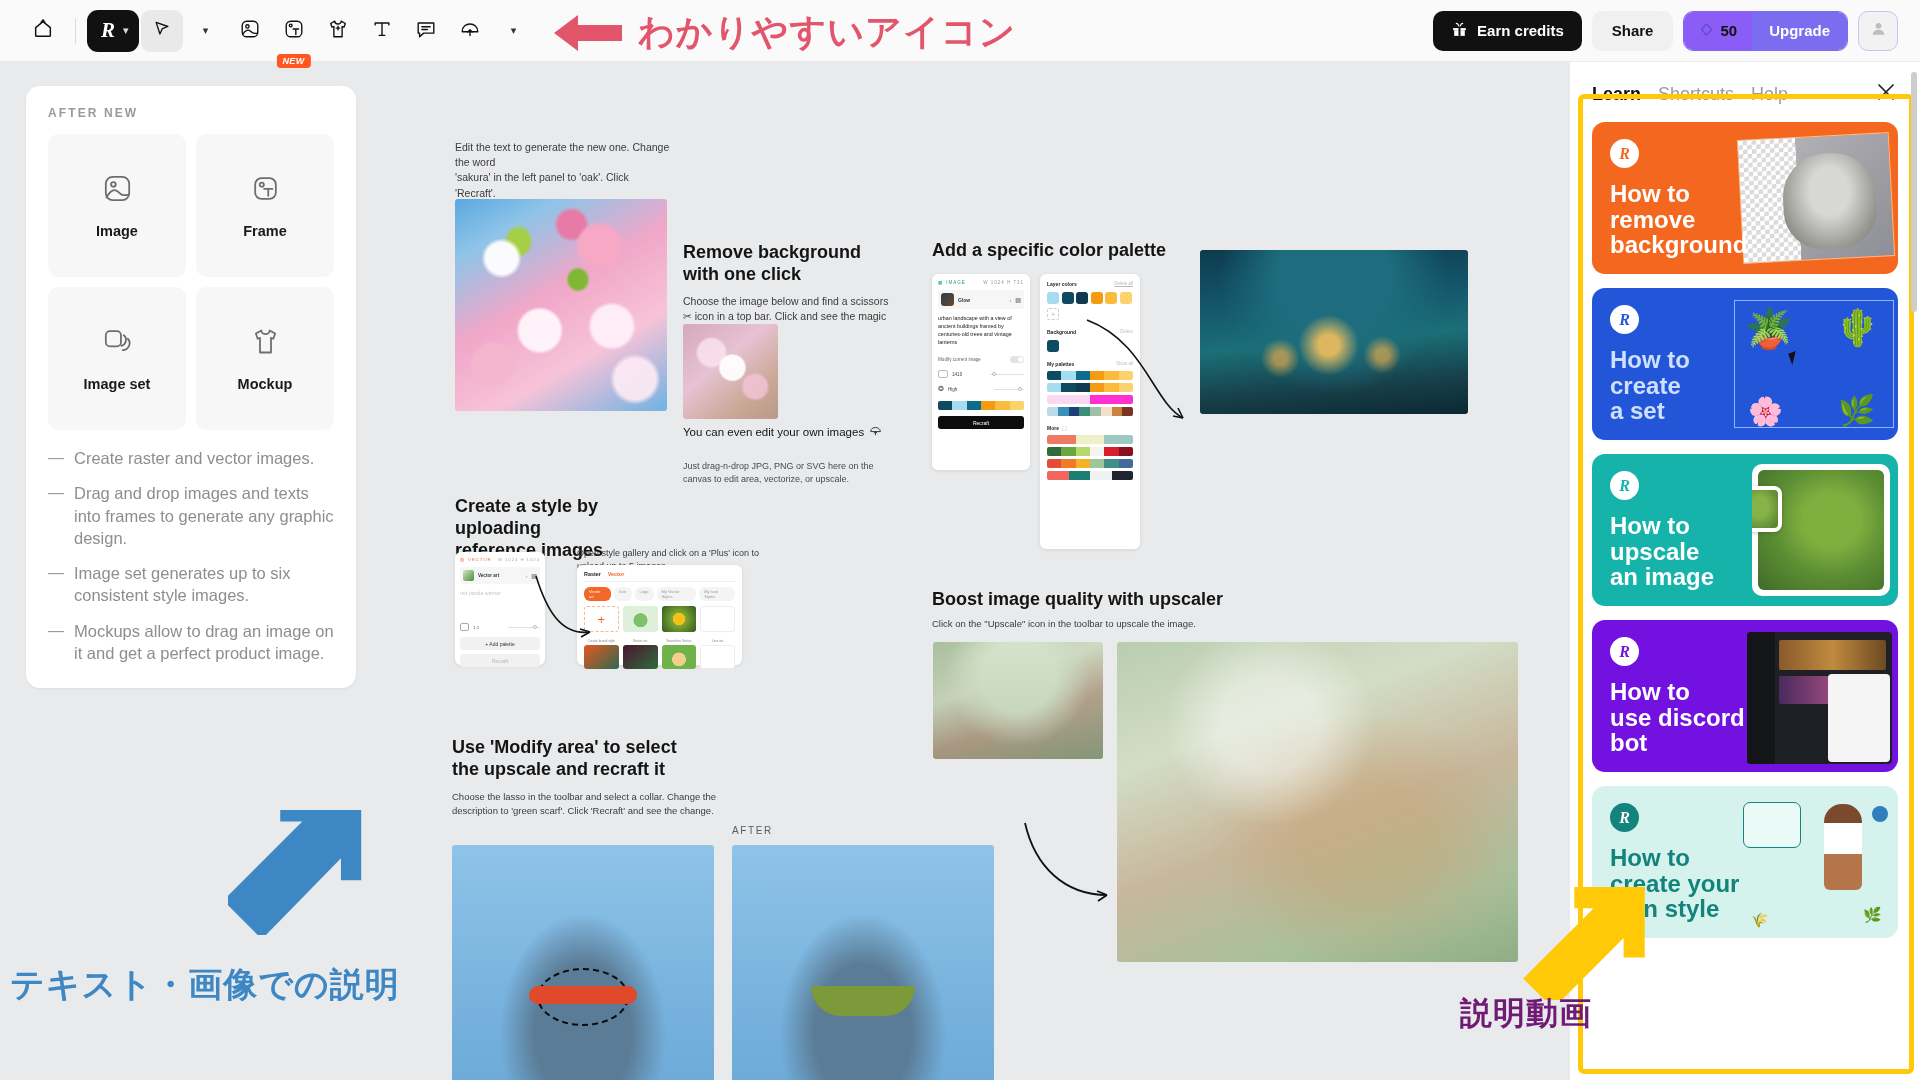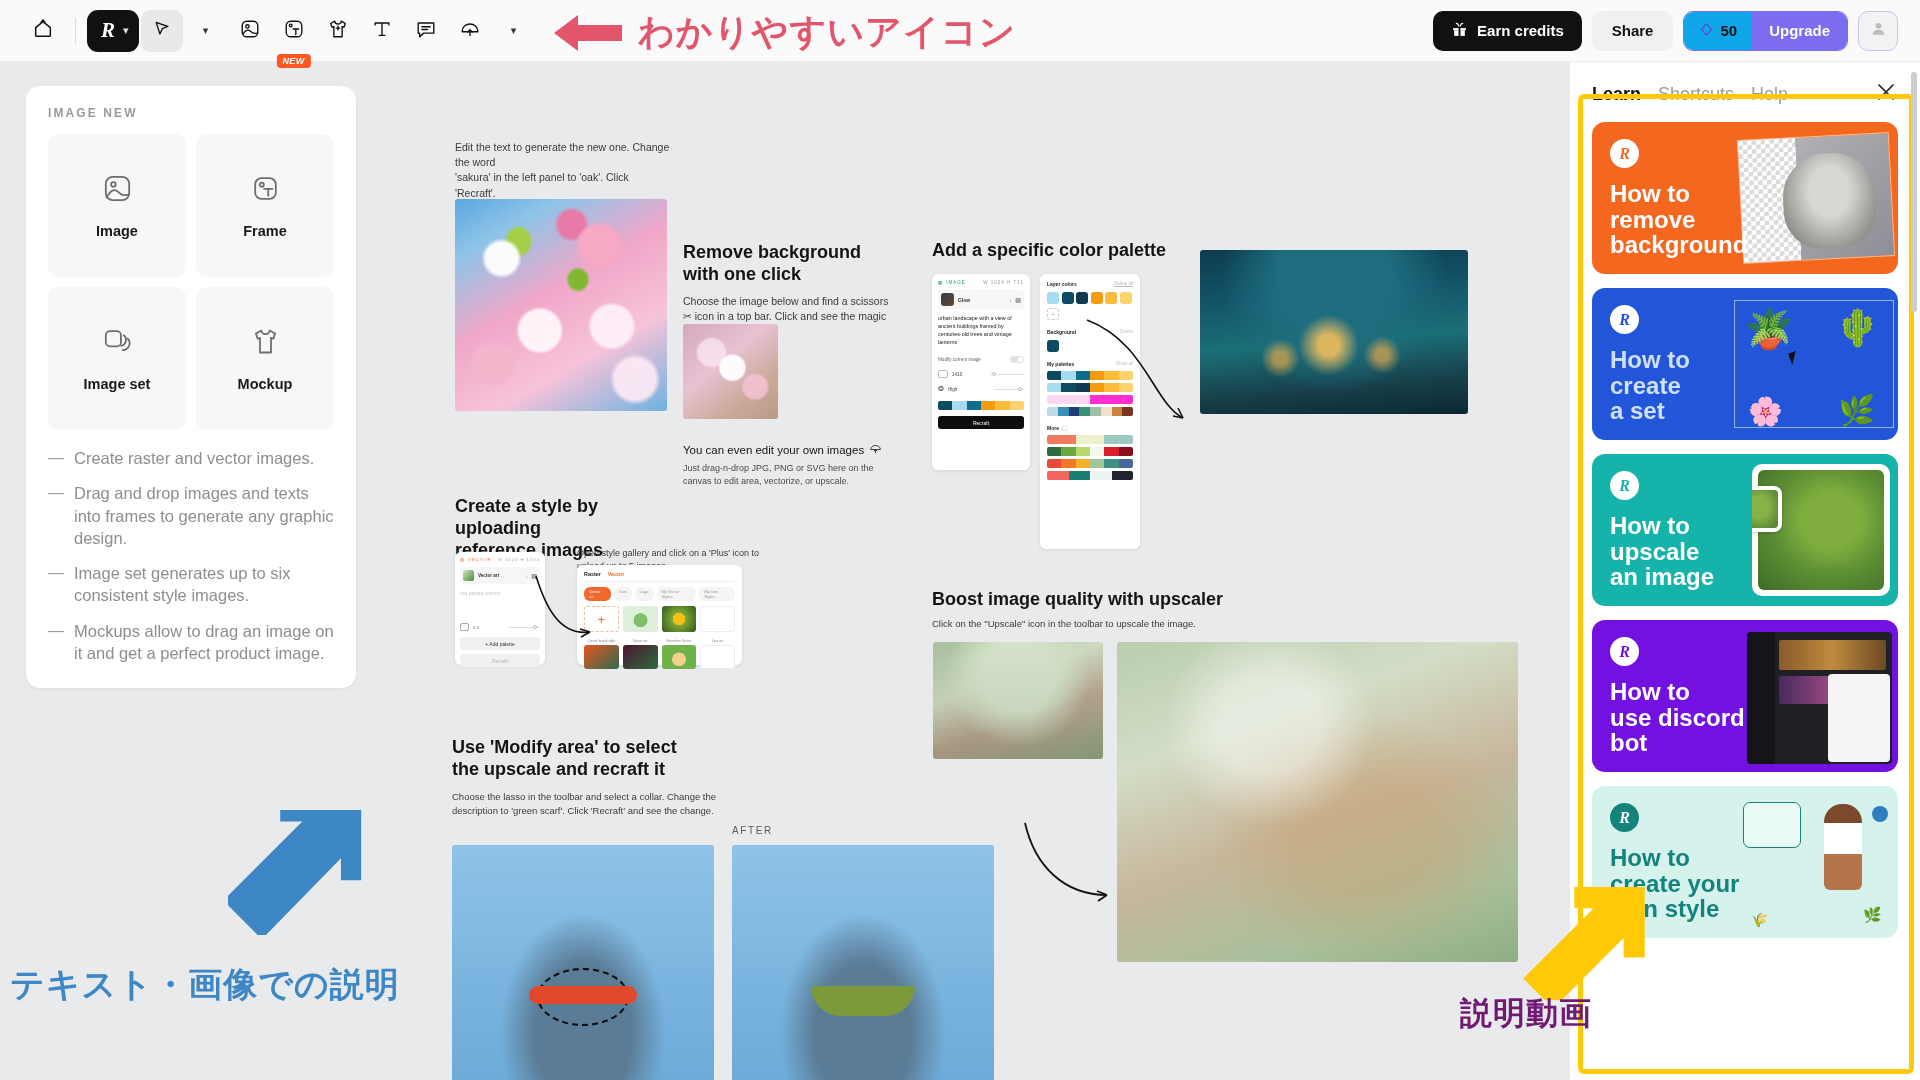--- a/index.html
+++ b/index.html
@@ -54,21 +54,21 @@
     padding: 0 20px; display: flex; align-items: center;
     font-size: 15px; font-weight: 600; cursor: pointer; border: none;
   }
   .credits-group {
     display: flex; align-items: center; height: 40px;
     border: 1.5px solid #7c6cf0; border-radius: 10px; overflow: hidden;
   }
   .credits-count {
     display: flex; align-items: center; gap: 6px;
     padding: 0 15px; height: 100%; color: #111;
-    font-size: 15px; font-weight: 600; background: #0ea5e9; cursor: pointer;
+    font-size: 15px; font-weight: 600; background: #8b5cf6; cursor: pointer;
   }
   .upgrade-btn {
     background: #7c6cf0; color: #fff; height: 100%;
     padding: 0 17px; display: flex; align-items: center;
     font-size: 15px; font-weight: 600; cursor: pointer;
   }
   .avatar-btn {
     width: 40px; height: 40px; border-radius: 10px;
     border: 1.5px solid #c9c2f5; background: #f2f2f2;
     display: flex; align-items: center; justify-content: center; cursor: pointer;
@@ -324,31 +324,31 @@
     </div>
 
     <div class="imgbox" style="position:absolute; left:683px; top:262px; width:95px; height:95px;
                 background:
                   radial-gradient(circle at 52% 46%, rgba(255,252,254,.98) 0 17%, rgba(255,252,254,0) 20%),
                   radial-gradient(circle at 30% 30%, rgba(255,235,246,.7) 0 14%, rgba(255,235,246,0) 17%),
                   radial-gradient(circle at 76% 66%, rgba(246,196,216,.8) 0 12%, rgba(246,196,216,0) 15%),
                   linear-gradient(140deg,#d4a9bb 0%, #e7c2d2 40%, #c9a896 75%, #b9998a 100%);">
     </div>
 
-    <div style="position:absolute; left:683px; top:380px; width:215px;">
+    <div style="position:absolute; left:683px; top:362px; width:215px;">
       <div style="font-size:11.5px; color:#141414; font-weight:500; display:flex; align-items:center; gap:5px;">
         <span>You can even edit your own images</span>
         <span>
           <svg width="13" height="13" viewBox="0 0 24 24" fill="none" stroke="#333" stroke-width="1.8">
               <path d="M3 14 C3 9 7.5 6.5 12 6.5 C16.5 6.5 21 9 21 14 Z"></path>
               <path d="M12 20 v-6 M9.5 16.5 L12 14 L14.5 16.5" stroke-linecap="round"></path>
             </svg>
         </span>
       </div>
-      <div class="tiny" style="margin-top:5px;">Just drag-n-drop JPG, PNG or SVG here on the canvas to edit area, vectorize, or upscale.</div>
+      <div class="tiny" style="margin-top:21px;">Just drag-n-drop JPG, PNG or SVG here on the canvas to edit area, vectorize, or upscale.</div>
     </div>
 
     <div style="position:absolute; left:932px; top:178px;">
       <div class="sec-title">Add a specific color palette</div>
     </div>
 
     <div class="mock" style="position:absolute; left:932px; top:212px; width:98px; height:196px; padding:6px 6px;">
       <div style="display:flex; align-items:center; gap:3px; font-size:4.5px; letter-spacing:1px; color:#19a37a;">
         <span>▦</span>
         <span>IMAGE</span>
@@ -608,21 +608,21 @@
     </div>
 
     <div class="imgbox" style="position:absolute; left:732px; top:783px; width:262px; height:262px;
                 background: radial-gradient(ellipse at 50% 72%, #5b7c96 0 26%, rgba(91,124,150,0) 45%),
                             linear-gradient(180deg,#8fc3e8 0%, #79b4de 55%, #6aa8d6 100%);">
       <div style="position:absolute; left:50%; top:54%; transform:translateX(-50%); width:104px; height:30px; border-radius:0 0 52px 52px; background:#7d9a3a;"></div>
     </div>
   </div>
 
   <div class="left-panel">
-    <div class="panel-title">IMAGE NEW</div>
+    <div class="panel-title">AFTER NEW</div>
     <div class="create-grid">
 
       <div class="create-card">
         <span>
           <svg width="33" height="33" viewBox="0 0 24 24" fill="none" stroke="#6d6d6d" stroke-width="1.3">
             <rect x="3.5" y="3.5" width="17" height="17" rx="5"></rect>
             <circle cx="9" cy="9" r="1.7"></circle>
             <path d="M4 18.5 C7 13 10 12 12.5 14.5 C14.5 16.5 16 17.5 20 16.5" stroke-linecap="round"></path>
           </svg>
         </span>

